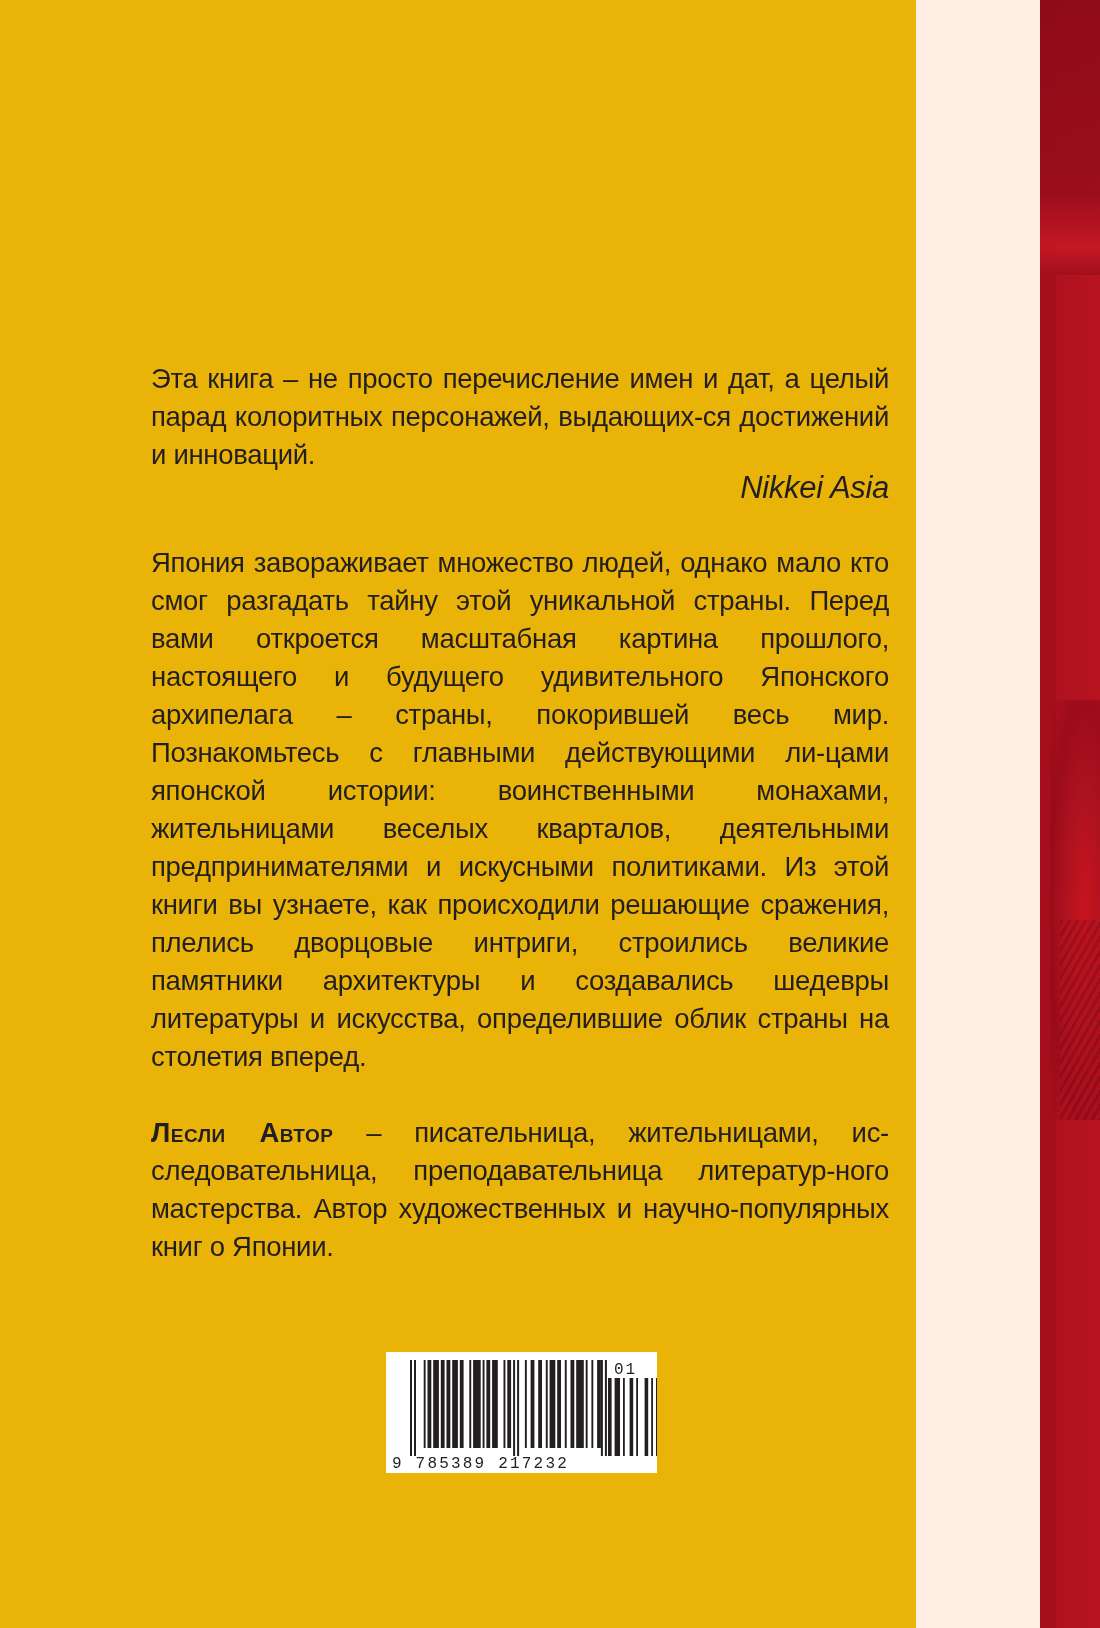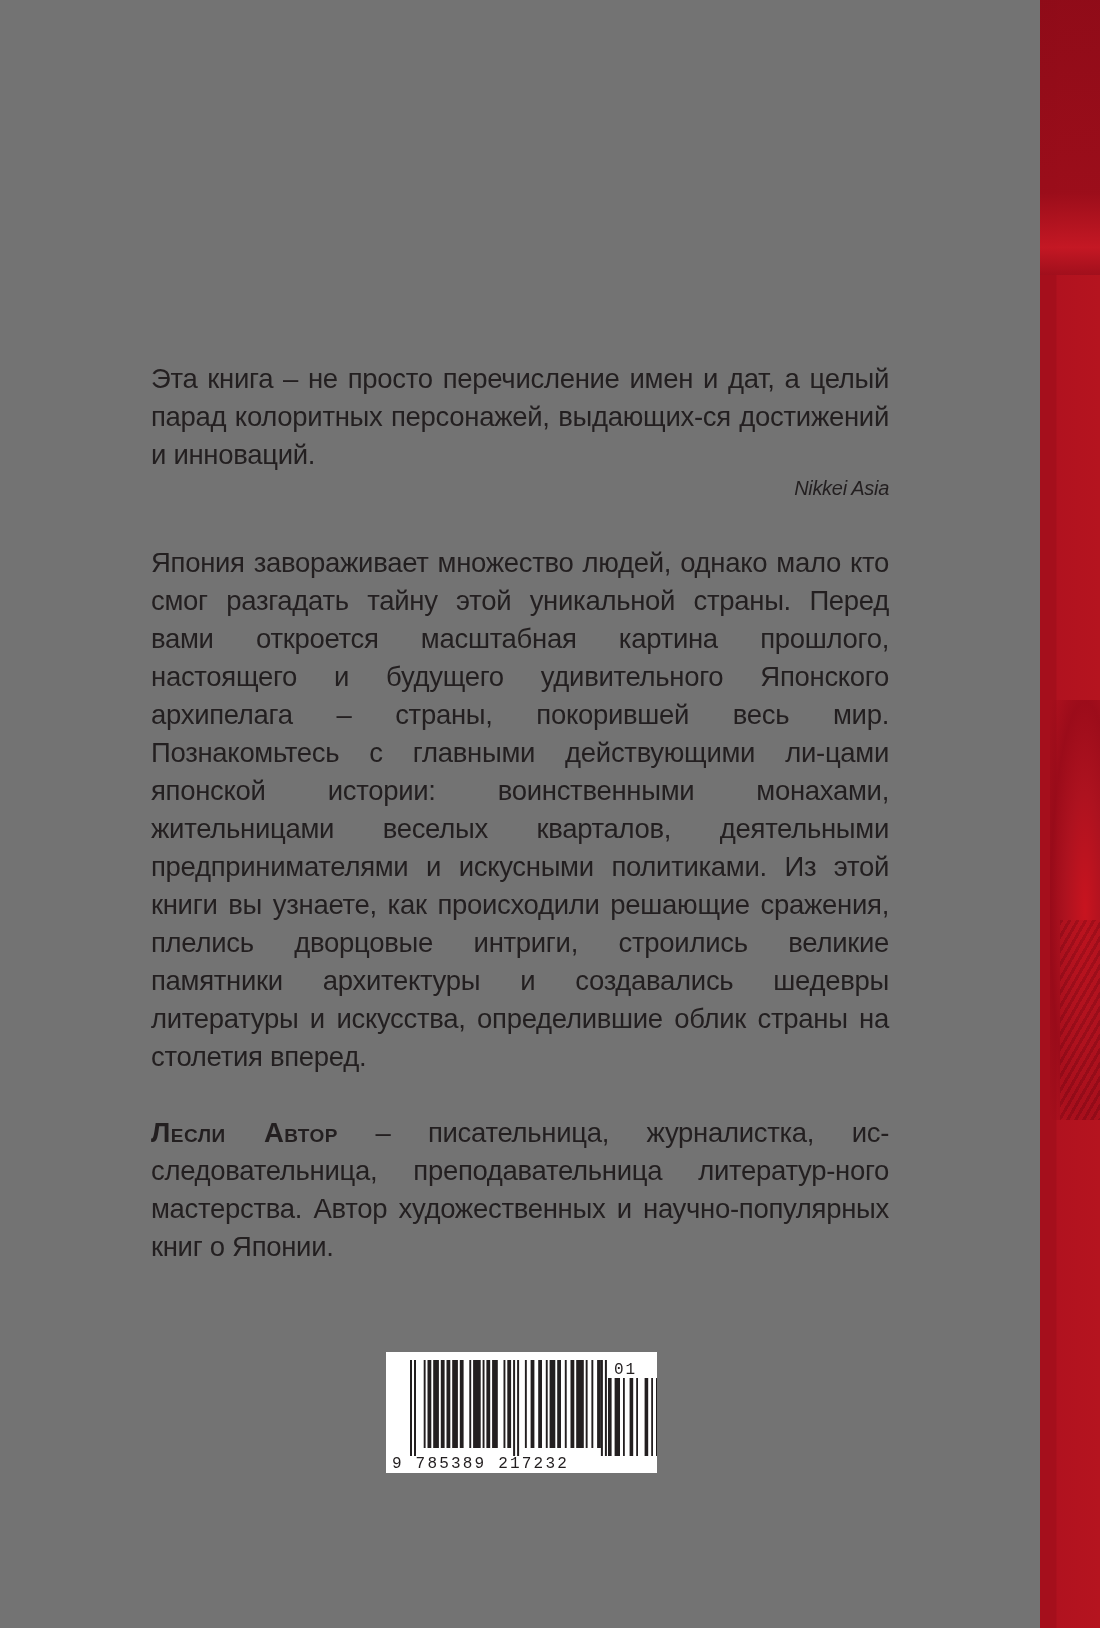--- a/index.html
+++ b/index.html
@@ -3,32 +3,32 @@
   <meta charset="utf-8">
   <style>
     html, body { margin: 0; padding: 0; }
     body {
       width: 1100px; height: 1628px; overflow: hidden; position: relative;
       background: #fdede3;
       font-family: "Liberation Sans Narrow", "Liberation Sans", sans-serif;
       color: #231f20;
     }
     .page {
-      position: absolute; left: 0; top: 0; width: 1040px; height: 1628px;
-      background: #737373;
+      position: absolute; left: 0; top: 0; width: 916px; height: 1628px;
+      background: #eab308;
     }
     .text-block {
       position: absolute; left: 151px; top: 360px; width: 738px;
       font-size: 27.5px; line-height: 38px;
       text-align: justify; letter-spacing: -0.3px;
     }
     .text-block p { margin: 0; text-align: justify; text-align-last: left; }
     .quote-source {
       text-align: left; text-align-last: right !important;
-      font-style: italic; font-size: 20px; line-height: 36px; margin-top: -4px !important;
+      font-style: italic; font-size: 31px; line-height: 36px; margin-top: -4px !important;
     }
     .gap { height: 38px; }
     .author-name { font-weight: bold; font-variant: small-caps; letter-spacing: 0.5px; }
     .barcode {
       position: absolute; left: 386px; top: 1352px; width: 271px; height: 121px;
       background: #ffffff;
     }
     .barcode svg { position: absolute; left: 0; top: 0; }
     .spine {
       position: absolute; left: 1040px; top: 0; width: 60px; height: 1628px;
@@ -52,21 +52,21 @@
 </head>
 <body>
 
 <div class="page">
   <div class="text-block">
     <p>Эта книга – не просто перечисление имен и дат, а целый парад колоритных персонажей, выдающих-ся достижений и инноваций.</p>
     <p class="quote-source">Nikkei Asia</p>
     <div class="gap"></div>
     <p>Япония завораживает множество людей, однако мало кто смог разгадать тайну этой уникальной страны. Перед вами откроется масштабная картина прошлого, настоящего и будущего удивительного Японского архипелага – страны, покорившей весь мир. Познакомьтесь с главными действующими ли-цами японской истории: воинственными монахами, жительницами веселых кварталов, деятельными предпринимателями и искусными политиками. Из этой книги вы узнаете, как происходили решающие сражения, плелись дворцовые интриги, строились великие памятники архитектуры и создавались шедевры литературы и искусства, определившие облик страны на столетия вперед.</p>
     <div class="gap"></div>
-    <p><span class="author-name">Лесли Автор</span><span> – писательница, журналистка, ис-следовательница, преподавательница литератур-ного мастерства. Автор художественных и научно-популярных книг о Японии.</span></p>
+    <p><span class="author-name">Лесли Автор</span><span> – писательница, жительницами, ис-следовательница, преподавательница литератур-ного мастерства. Автор художественных и научно-популярных книг о Японии.</span></p>
   </div>
 
   <div class="barcode">
     <svg width="271" height="121" viewBox="0 0 271 121">
       <g fill="#231f20" id="bars">
           <rect x="24" y="8" width="2" height="96"></rect>
           <rect x="28" y="8" width="2" height="96"></rect>
           <rect x="37.7" y="8" width="1.9" height="88"></rect>
           <rect x="41.5" y="8" width="3.8" height="88"></rect>
           <rect x="47.199999999999996" y="8" width="5.699999999999999" height="88"></rect>

